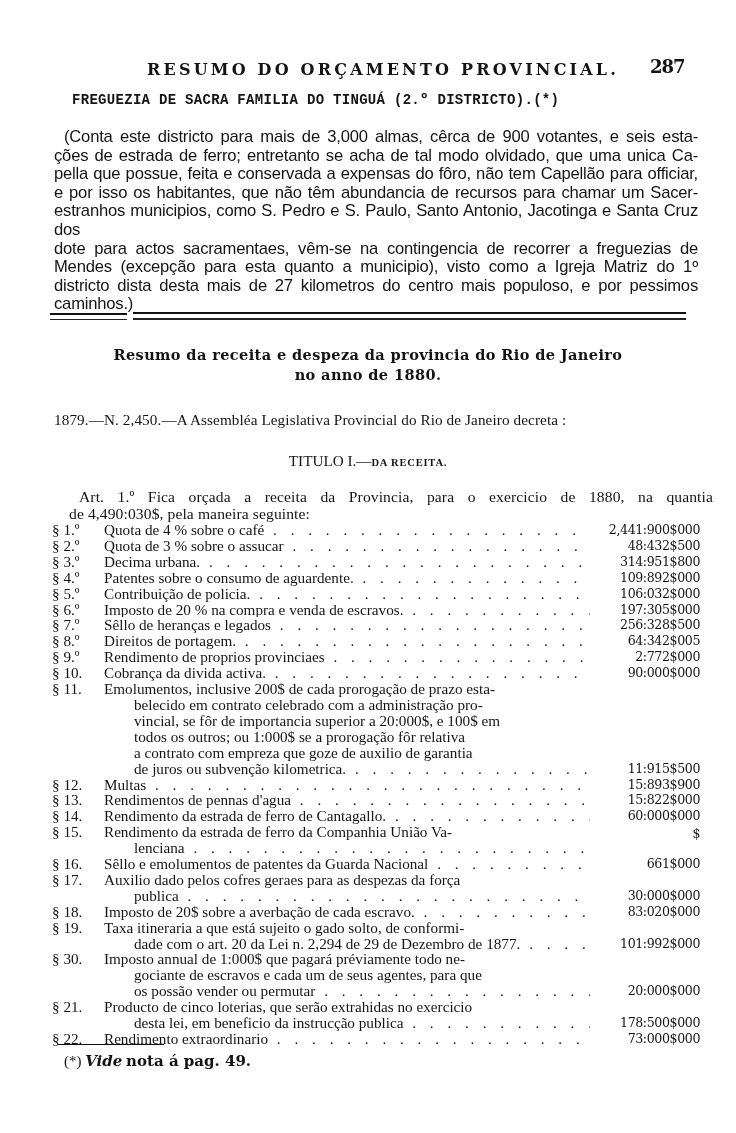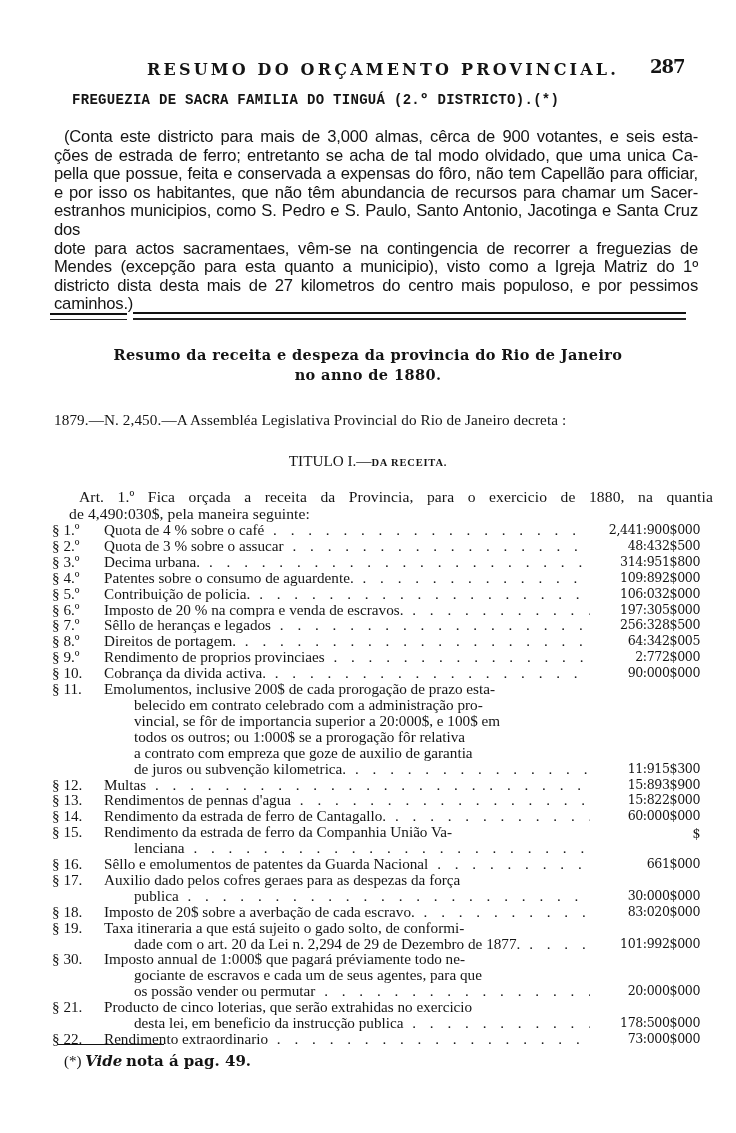--- a/index.html
+++ b/index.html
@@ -157,21 +157,21 @@
       <span class="val"></span>
     </div>
     <div class="row">
       <span class="sec"></span>
       <span class="desc cont"><span>a contrato com empreza que goze de auxilio de garantia</span></span>
       <span class="val"></span>
     </div>
     <div class="row">
       <span class="sec"></span>
       <span class="desc cont"><span>de juros ou subvenção kilometrica.</span><span class="dots"> . . . . . . . . . . . . . . . . . . . . . . . . . . . . . . . .</span></span>
-      <span class="val">11:915$300</span>
+      <span class="val">11:915$500</span>
     </div>
     <div class="row">
       <span class="sec">§ 12.</span>
       <span class="desc"><span>Multas</span><span class="dots"> . . . . . . . . . . . . . . . . . . . . . . . . . . . . . . . .</span></span>
       <span class="val">15:893$900</span>
     </div>
     <div class="row">
       <span class="sec">§ 13.</span>
       <span class="desc"><span>Rendimentos de pennas d'agua</span><span class="dots"> . . . . . . . . . . . . . . . . . . . . . . . . . . . . . . . .</span></span>
       <span class="val">15:822$000</span>

